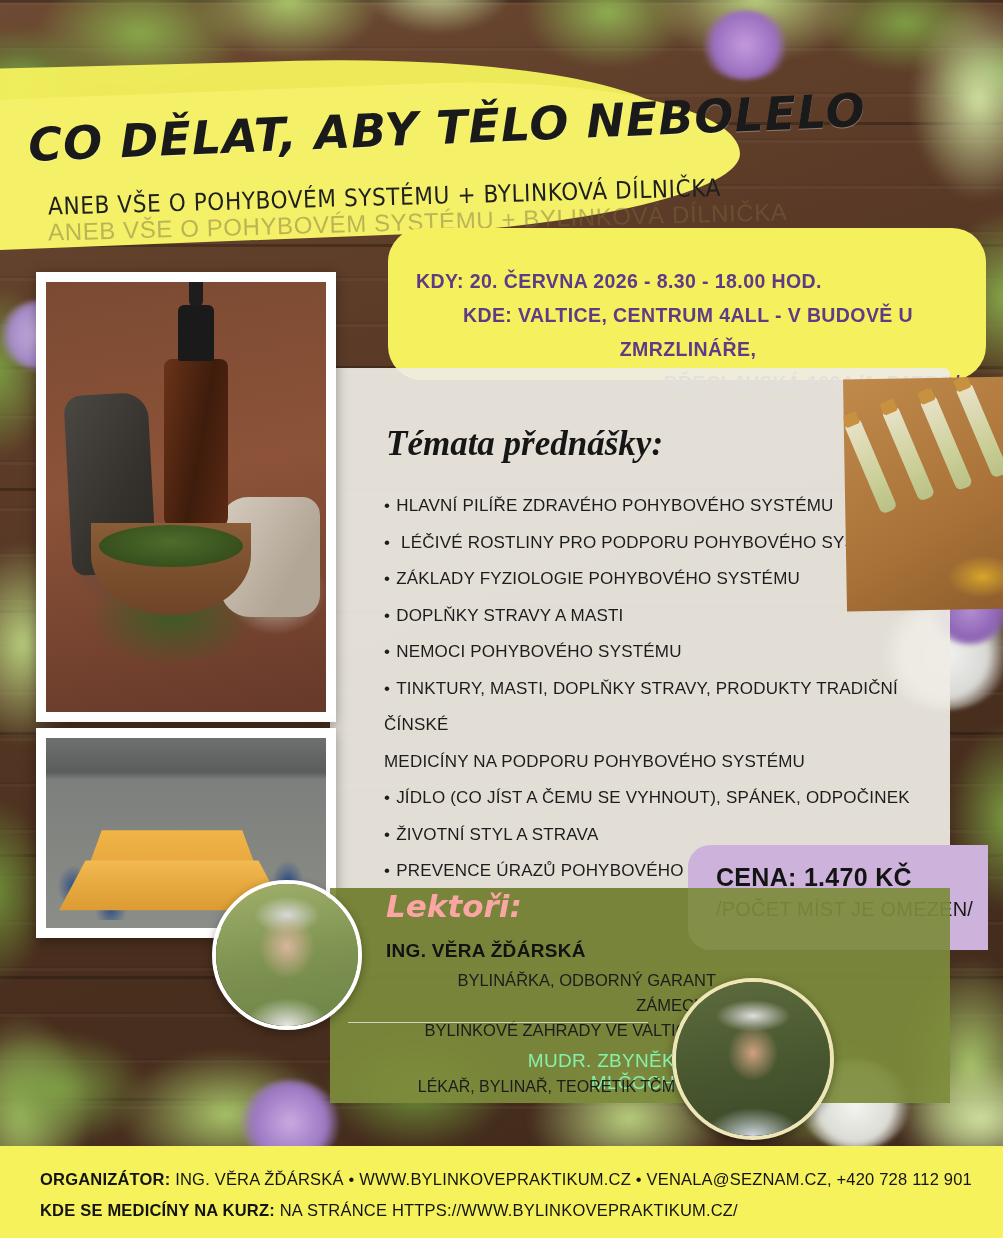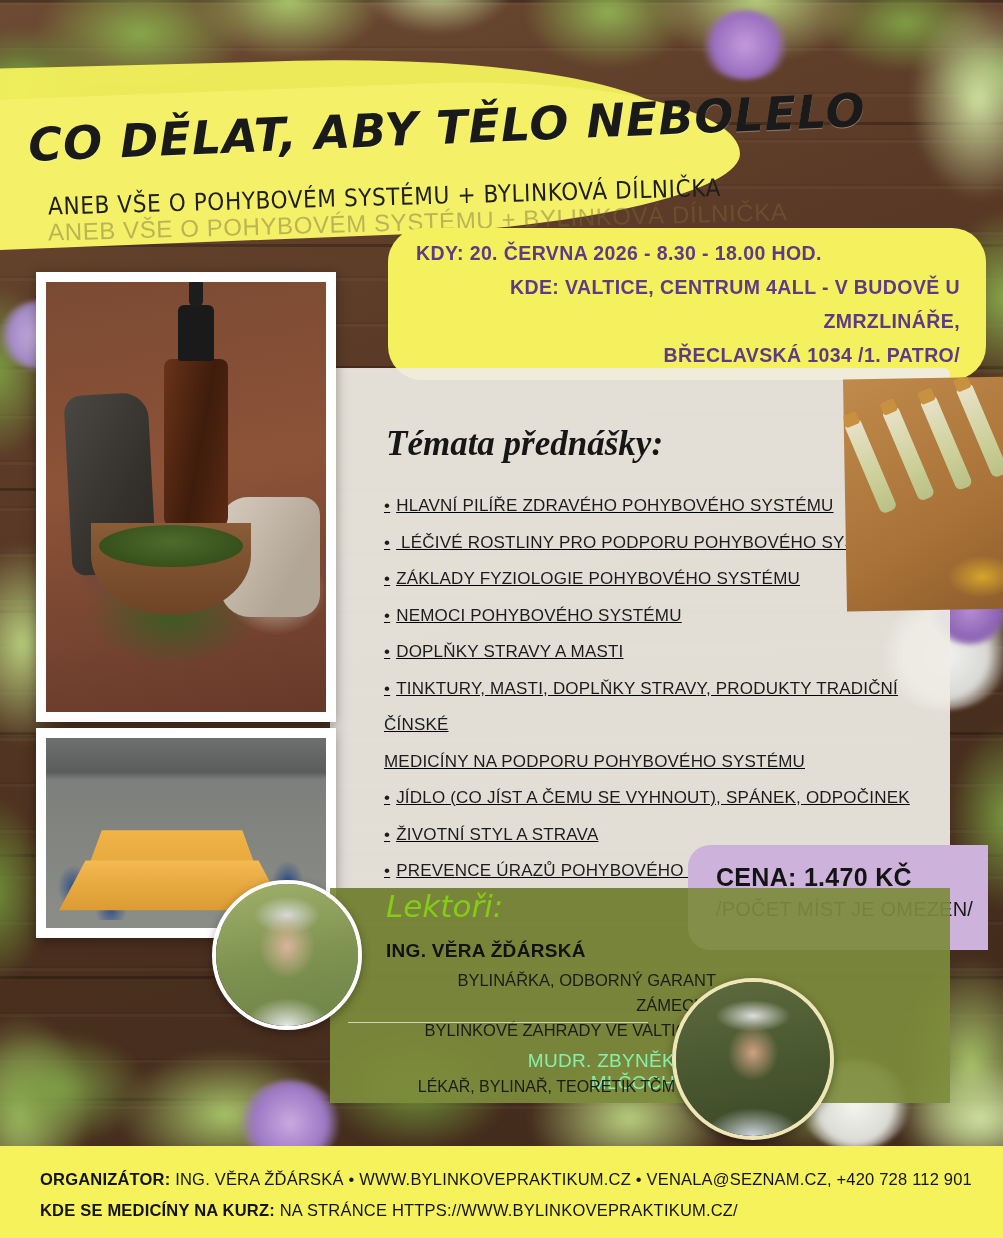--- a/index.html
+++ b/index.html
@@ -145,32 +145,32 @@
     transform: rotate(-1.6deg);
   }
 
   
   .whenwhere {
     position: absolute;
     left: 388px; top: 228px;
     width: 598px; height: 152px;
     background: #f5f15e;
     border-radius: 34px;
-    padding: 8px 26px 0 28px;
+    padding: 36px 26px 0 28px;
   }
   .whenwhere .line {
     color: #5d3b86;
     font-weight: bold;
     font-size: 19.5px;
     letter-spacing: 0.4px;
     line-height: 34px;
     text-align: right;
   }
   .whenwhere .line.l1 { text-align: left; }
-  .whenwhere .line.l2 { text-align: right; }
+  .whenwhere .line.l2 { text-align: center; }
 
   
   .content-panel {
     position: absolute;
     left: 330px; top: 368px;
     width: 620px; height: 520px;
     background: rgba(238,236,228,0.93);
     border-radius: 6px;
   }
 
@@ -181,21 +181,20 @@
     font-weight: bold;
     font-style: italic;
     color: #161616;
     font-family: Liberation Serif, serif;
   }
 
   .topics {
     position: absolute;
     left: 384px; top: 488px;
     width: 540px;
-    text-decoration: underline;
   }
   .topics li {
     list-style: none;
     font-size: 17px;
     color: #1c1c1c;
     line-height: 36.5px;
     letter-spacing: 0.2px;
     white-space: pre-line;
   }
   .topics li .bullet { margin-right: 6px; }
@@ -300,21 +299,21 @@
 
   
   .lect-band {
     position: absolute;
     left: 330px; top: 888px; width: 620px; height: 215px;
     background: #7d8c3c;
     opacity: 0.92;
   }
   .lect-title {
     position: absolute; left: 386px; top: 888px;
-    font-size: 31px; font-weight: normal; font-style: italic; color: #84cc16;
+    font-size: 31px; font-weight: bold; font-style: italic; color: #fca5a5;
     font-family: "DejaVu Sans", sans-serif;
   }
   .lect1-name {
     position: absolute; left: 386px; top: 940px;
     font-size: 19px; font-weight: bold; color: #121212; letter-spacing: 0.3px;
   }
   .lect1-role {
     position: absolute; left: 386px; top: 968px; width: 330px;
     font-size: 16.5px; color: #1c1c1c; line-height: 25px; white-space: pre-line; text-align: right;
   }
@@ -416,22 +415,22 @@
     <div class="line">BŘECLAVSKÁ 1034 /1. PATRO/</div>
   </div>
 
   <div class="content-panel"></div>
   <div class="topics-title">Témata přednášky:</div>
 
   <ul class="topics">
     <li><span class="bullet">•</span><span>HLAVNÍ PILÍŘE ZDRAVÉHO POHYBOVÉHO SYSTÉMU</span></li>
     <li><span class="bullet">•</span><span> LÉČIVÉ ROSTLINY PRO PODPORU POHYBOVÉHO SYSTÉMU</span></li>
     <li><span class="bullet">•</span><span>ZÁKLADY FYZIOLOGIE POHYBOVÉHO SYSTÉMU</span></li>
+    <li><span class="bullet">•</span><span>DOPLŇKY STRAVY A MASTI</span></li>
     <li><span class="bullet">•</span><span>NEMOCI POHYBOVÉHO SYSTÉMU</span></li>
-    <li><span class="bullet">•</span><span>DOPLŇKY STRAVY A MASTI</span></li>
     <li><span class="bullet">•</span><span>TINKTURY, MASTI, DOPLŇKY STRAVY, PRODUKTY TRADIČNÍ ČÍNSKÉ
  MEDICÍNY NA PODPORU POHYBOVÉHO SYSTÉMU</span></li>
     <li><span class="bullet">•</span><span>JÍDLO (CO JÍST A ČEMU SE VYHNOUT), SPÁNEK, ODPOČINEK</span></li>
     <li><span class="bullet">•</span><span>ŽIVOTNÍ STYL A STRAVA</span></li>
     <li><span class="bullet">•</span><span>PREVENCE ÚRAZŮ POHYBOVÉHO SYSTÉMU</span></li>
   </ul>
 
   <div class="photo photo-herbs">
     <div class="inner">
       <div class="ph-herbs-art"></div>

